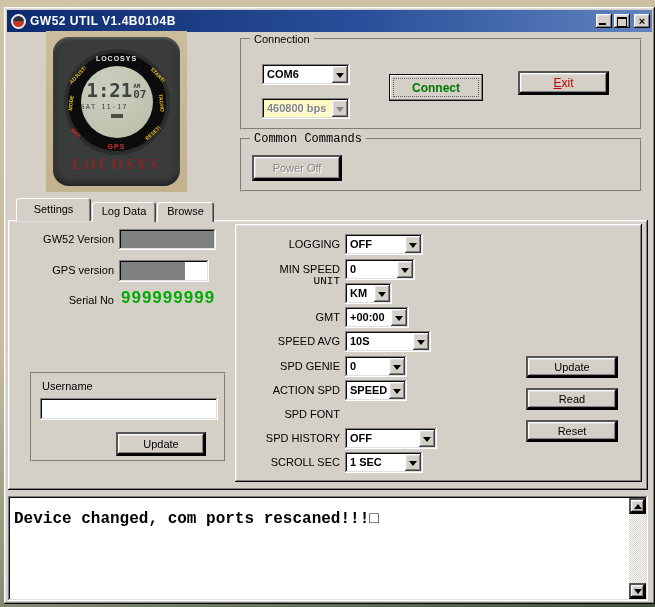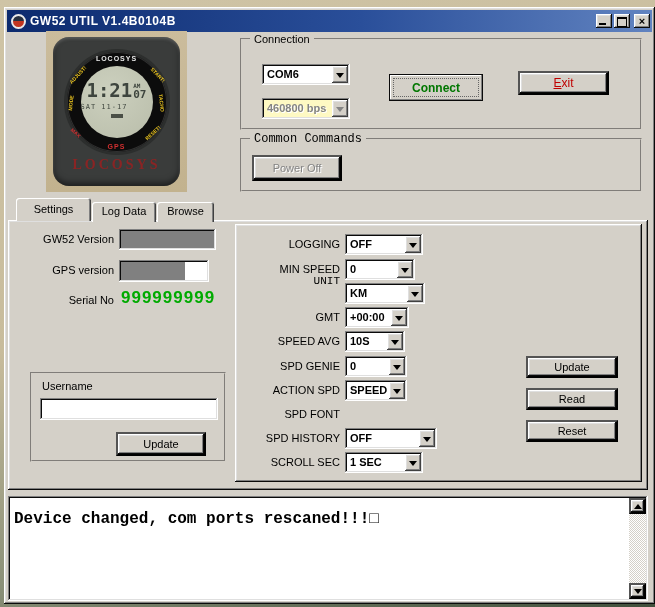--- a/index.html
+++ b/index.html
@@ -254,37 +254,37 @@
 
   <span class="srow-label" style="top:252px;">MIN SPEED</span>
   <div class="abs combo s3 srow-combo" style="top:252px; width:70px;">
     <span class="ct">0</span>
     <span class="cb">
         <i class="arr"></i>
       </span>
   </div>
 
   <span class="srow-label" style="top:264px;font-family:Liberation Mono, monospace;">UNIT</span>
-  <div class="abs combo s3 srow-combo" style="top:276px; width:80px;padding-left:32px;">
+  <div class="abs combo s3 srow-combo" style="top:276px; width:47px;padding-left:32px;">
     <span class="ct">KM</span>
     <span class="cb">
         <i class="arr"></i>
       </span>
   </div>
 
   <span class="srow-label" style="top:300px;">GMT</span>
   <div class="abs combo s3 srow-combo" style="top:300px; width:64px;">
     <span class="ct">+00:00</span>
     <span class="cb">
         <i class="arr"></i>
       </span>
   </div>
 
   <span class="srow-label" style="top:324px;">SPEED AVG</span>
-  <div class="abs combo s3 srow-combo" style="top:324px; width:60px;">
+  <div class="abs combo s3 srow-combo" style="top:324px; width:86px;">
     <span class="ct">10S</span>
     <span class="cb">
         <i class="arr"></i>
       </span>
   </div>
 
   <span class="srow-label" style="top:349px;">SPD GENIE</span>
   <div class="abs combo s3 srow-combo" style="top:349px; width:62px;">
     <span class="ct">0</span>
     <span class="cb">

